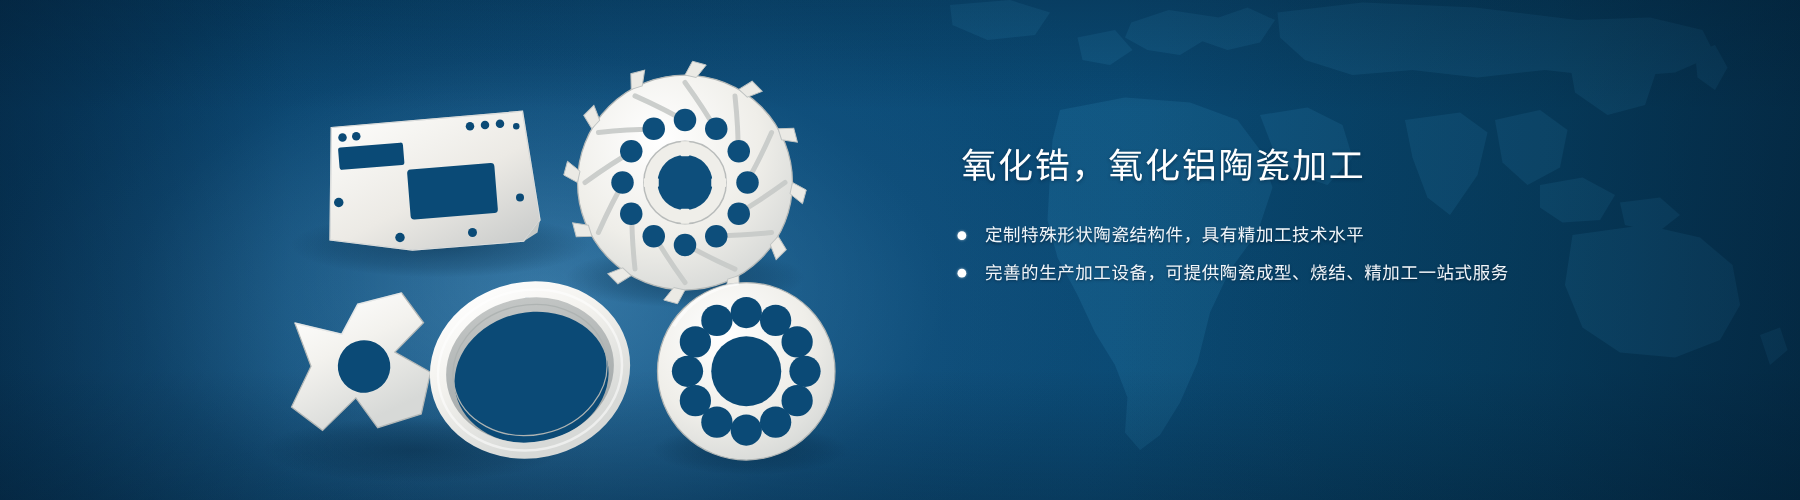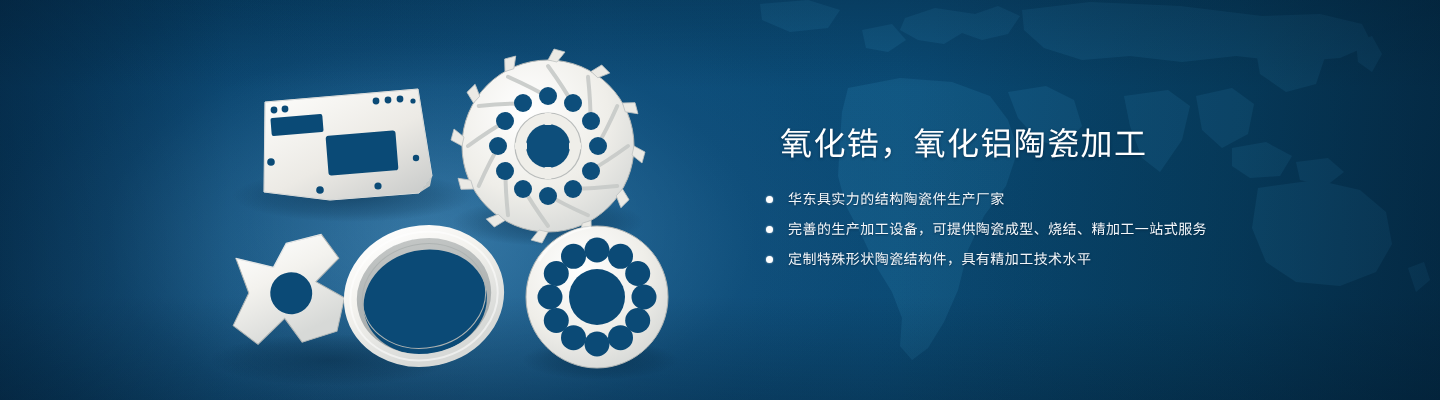--- a/index.html
+++ b/index.html
@@ -60,23 +60,23 @@
   .products svg{display:block;width:100%;height:100%;}
 
   
   .copy{
     position:absolute;
     left:764px;
     top:108px;
     width:560px;
   }
   .headline{
-    margin:16px;
+    margin:5px;
     color:#ffffff;
-    font-size:32px;
+    font-size:28px;
     font-weight:400;
     letter-spacing:1.4px;
     line-height:40px;
     text-shadow:0 1px 3px rgba(0,20,40,.45);
     white-space:nowrap;
   }
   .bullets{
     list-style:none;
     margin:24px 0 0 0;
     padding:0;
@@ -303,26 +303,22 @@
       </g>
     </svg>
   </div>
 
   <div class="copy">
     <h1 class="headline">氧化锆，氧化铝陶瓷加工</h1>
 
     <ul class="bullets">
       <li>
         <span class="dot"></span>
-        <span>华东具实力的结构陶瓷件生产厂家</span>
+        <span>定制特殊形状陶瓷结构件，具有精加工技术水平</span>
       </li>
       <li>
         <span class="dot"></span>
         <span>完善的生产加工设备，可提供陶瓷成型、烧结、精加工一站式服务</span>
       </li>
-      <li>
-        <span class="dot"></span>
-        <span>定制特殊形状陶瓷结构件，具有精加工技术水平</span>
-      </li>
     </ul>
   </div>
 
 </div>
 
 </body></html>

